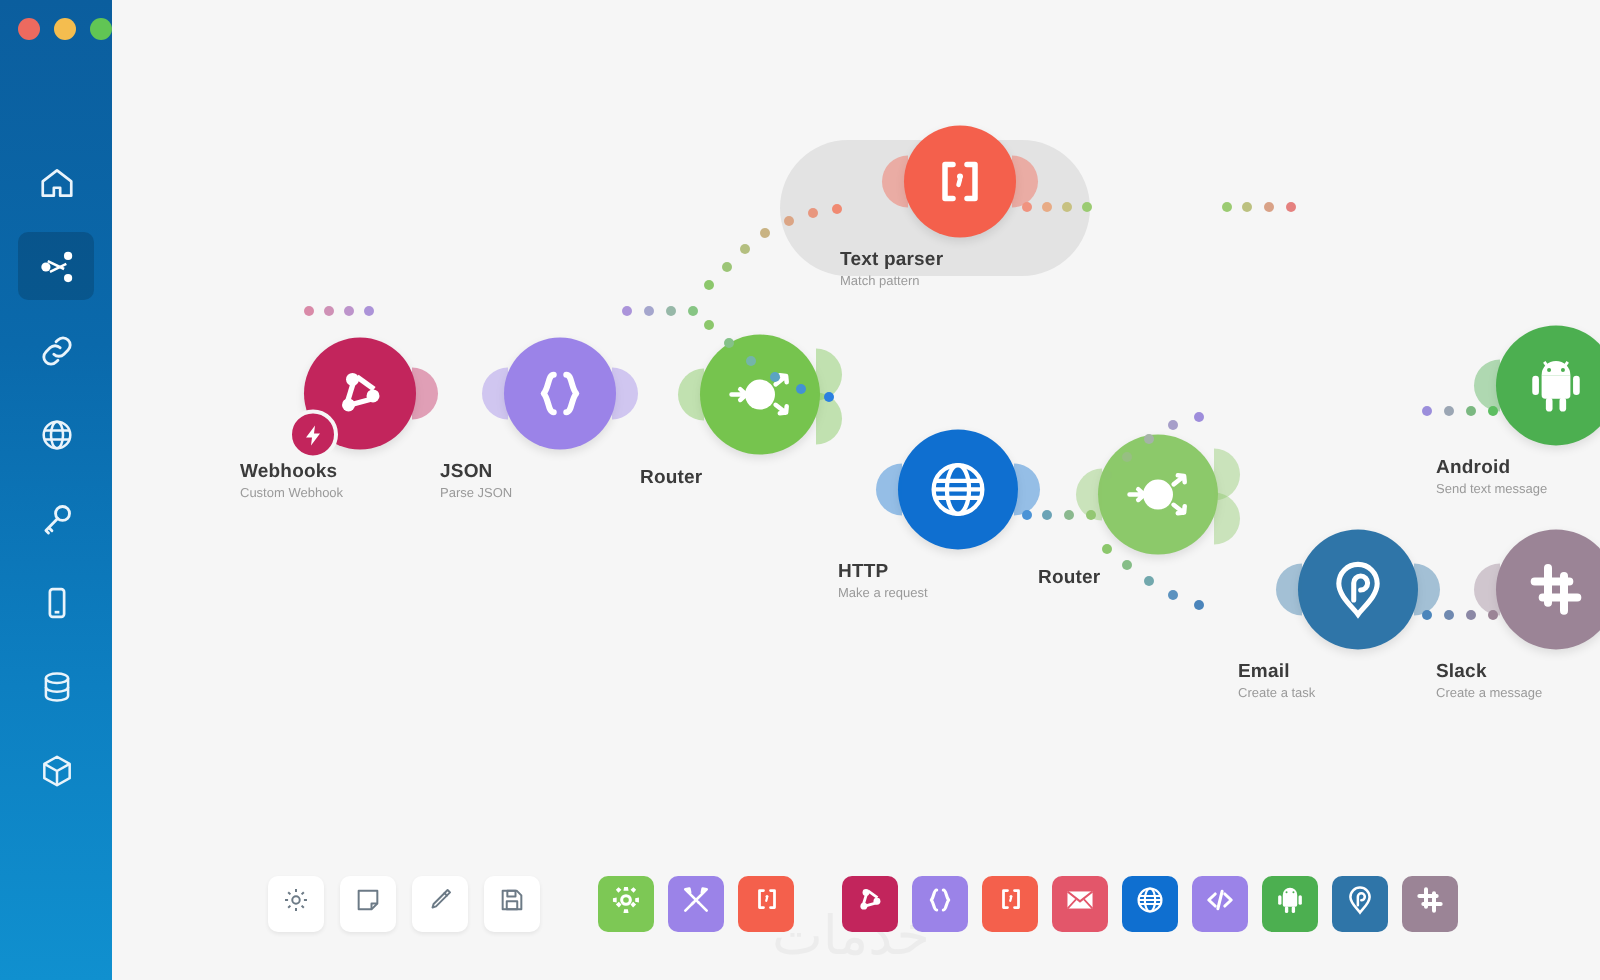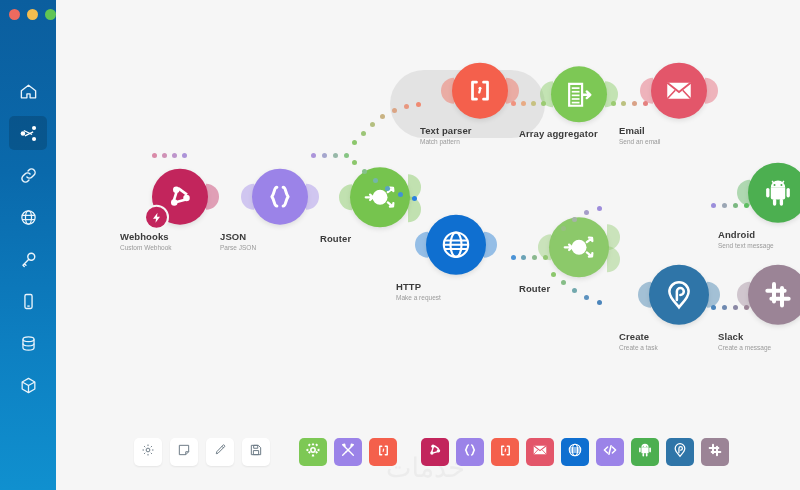--- a/index.html
+++ b/index.html
@@ -403,57 +403,23 @@
             <path d="M14.8 5.2 H18 V18.8 H14.8"></path>
             <circle cx="12" cy="10" r="1.2" fill="#ffffff" stroke="none"></circle>
             <path d="M12 11.2 l-.6 2.2" stroke-width="1.8"></path>
           </svg>
         </span>
       </div>
       <div class="node-title">Text parser</div>
       <div class="node-sub">Match pattern</div>
     </div>
 
-    <div class="node" style="left:523px; top:104px;">
-      <div class="bubble" style="background:#7dc855;">
-        <span class="ear left" style="background:#7dc855;"></span>
-        <span class="ear right" style="background:#7dc855;"></span>
-        <span>
-          <svg width="31" height="31" viewBox="0 0 24 24" fill="#ffffff">
-            <path d="M4 3.5 h10 v17 H4 Z" fill="none" stroke="#ffffff" stroke-width="1.7"></path>
-            <rect x="6" y="6.2" width="6" height="1.3"></rect>
-            <rect x="6" y="9" width="6" height="1.3"></rect>
-            <rect x="6" y="11.8" width="6" height="1.3"></rect>
-            <rect x="6" y="14.6" width="6" height="1.3"></rect>
-            <rect x="6" y="17.4" width="6" height="1.3"></rect>
-            <path d="M14 12 h6 M17.6 9.4 l2.8 2.6 -2.8 2.6" stroke="#ffffff" stroke-width="1.8" fill="none" stroke-linecap="round" stroke-linejoin="round"></path>
-          </svg>
-        </span>
-      </div>
-      <div class="node-title">Array aggregator</div>
-      <div class="node-sub"></div>
-    </div>
-
-    <div class="node" style="left:623px; top:104px;">
-      <div class="bubble" style="background:#e3566a;">
-        <span class="ear left" style="background:#e3566a;"></span>
-        <span class="ear right" style="background:#e3566a;"></span>
-        <span>
-          <svg width="30" height="30" viewBox="0 0 24 24" fill="#ffffff">
-            <path d="M2.6 5.6 h18.8 v12.8 H2.6 Z"></path>
-            <path d="M2.6 5.6 L12 13 L21.4 5.6" fill="none" stroke="#e3566a" stroke-width="1.5"></path>
-            <path d="M2.6 18.4 L9 11.6 M21.4 18.4 L15 11.6" fill="none" stroke="#e3566a" stroke-width="1.3"></path>
-          </svg>
-        </span>
-      </div>
-      <div class="node-title">Email</div>
-      <div class="node-sub">Send an email</div>
-    </div>
-
-    <div class="node" style="left:400px; top:258px;">
+
+
+    <div class="node" style="left:423px; top:258px;">
       <div class="bubble big" style="background:#0f6fd0;">
         <span class="ear left" style="background:#0f6fd0;"></span>
         <span class="ear right" style="background:#0f6fd0;"></span>
         <span>
           <svg width="34" height="34" viewBox="0 0 24 24" fill="none" stroke="#ffffff" stroke-width="1.5">
             <circle cx="12" cy="12" r="8.6"></circle>
             <ellipse cx="12" cy="12" rx="3.9" ry="8.6"></ellipse>
             <path d="M3.6 9h16.8M3.6 12h16.8M3.6 15h16.8"></path>
           </svg>
         </span>
@@ -507,21 +473,21 @@
       <div class="bubble big" style="background:#2f75a8;">
         <span class="ear left" style="background:#2f75a8;"></span>
         <span class="ear right" style="background:#2f75a8;"></span>
         <span>
           <svg width="32" height="32" viewBox="0 0 24 24" fill="none" stroke="#ffffff" stroke-width="1.9" stroke-linecap="round">
             <path d="M12 2.6 a7.2 7.2 0 0 1 7.2 7.2 c0 4.6 -5 8.6 -7.2 11.6 -2.2 -3 -7.2 -7 -7.2 -11.6 A7.2 7.2 0 0 1 12 2.6 Z"></path>
             <path d="M10.4 16 V9.6 a2.6 2.6 0 1 1 2.6 2.6"></path>
           </svg>
         </span>
       </div>
-      <div class="node-title">Create</div>
+      <div class="node-title">Email</div>
       <div class="node-sub">Create a task</div>
     </div>
 
     <div class="node" style="left:722px; top:308px;">
       <div class="bubble big" style="background:#9b8496;">
         <span class="ear left" style="background:#9b8496;"></span>
 
         <span>
           <svg width="32" height="32" viewBox="0 0 24 24" fill="none" stroke="#ffffff" stroke-width="3" stroke-linecap="round">
             <path d="M9 4 V17 M15 7 V20"></path>

